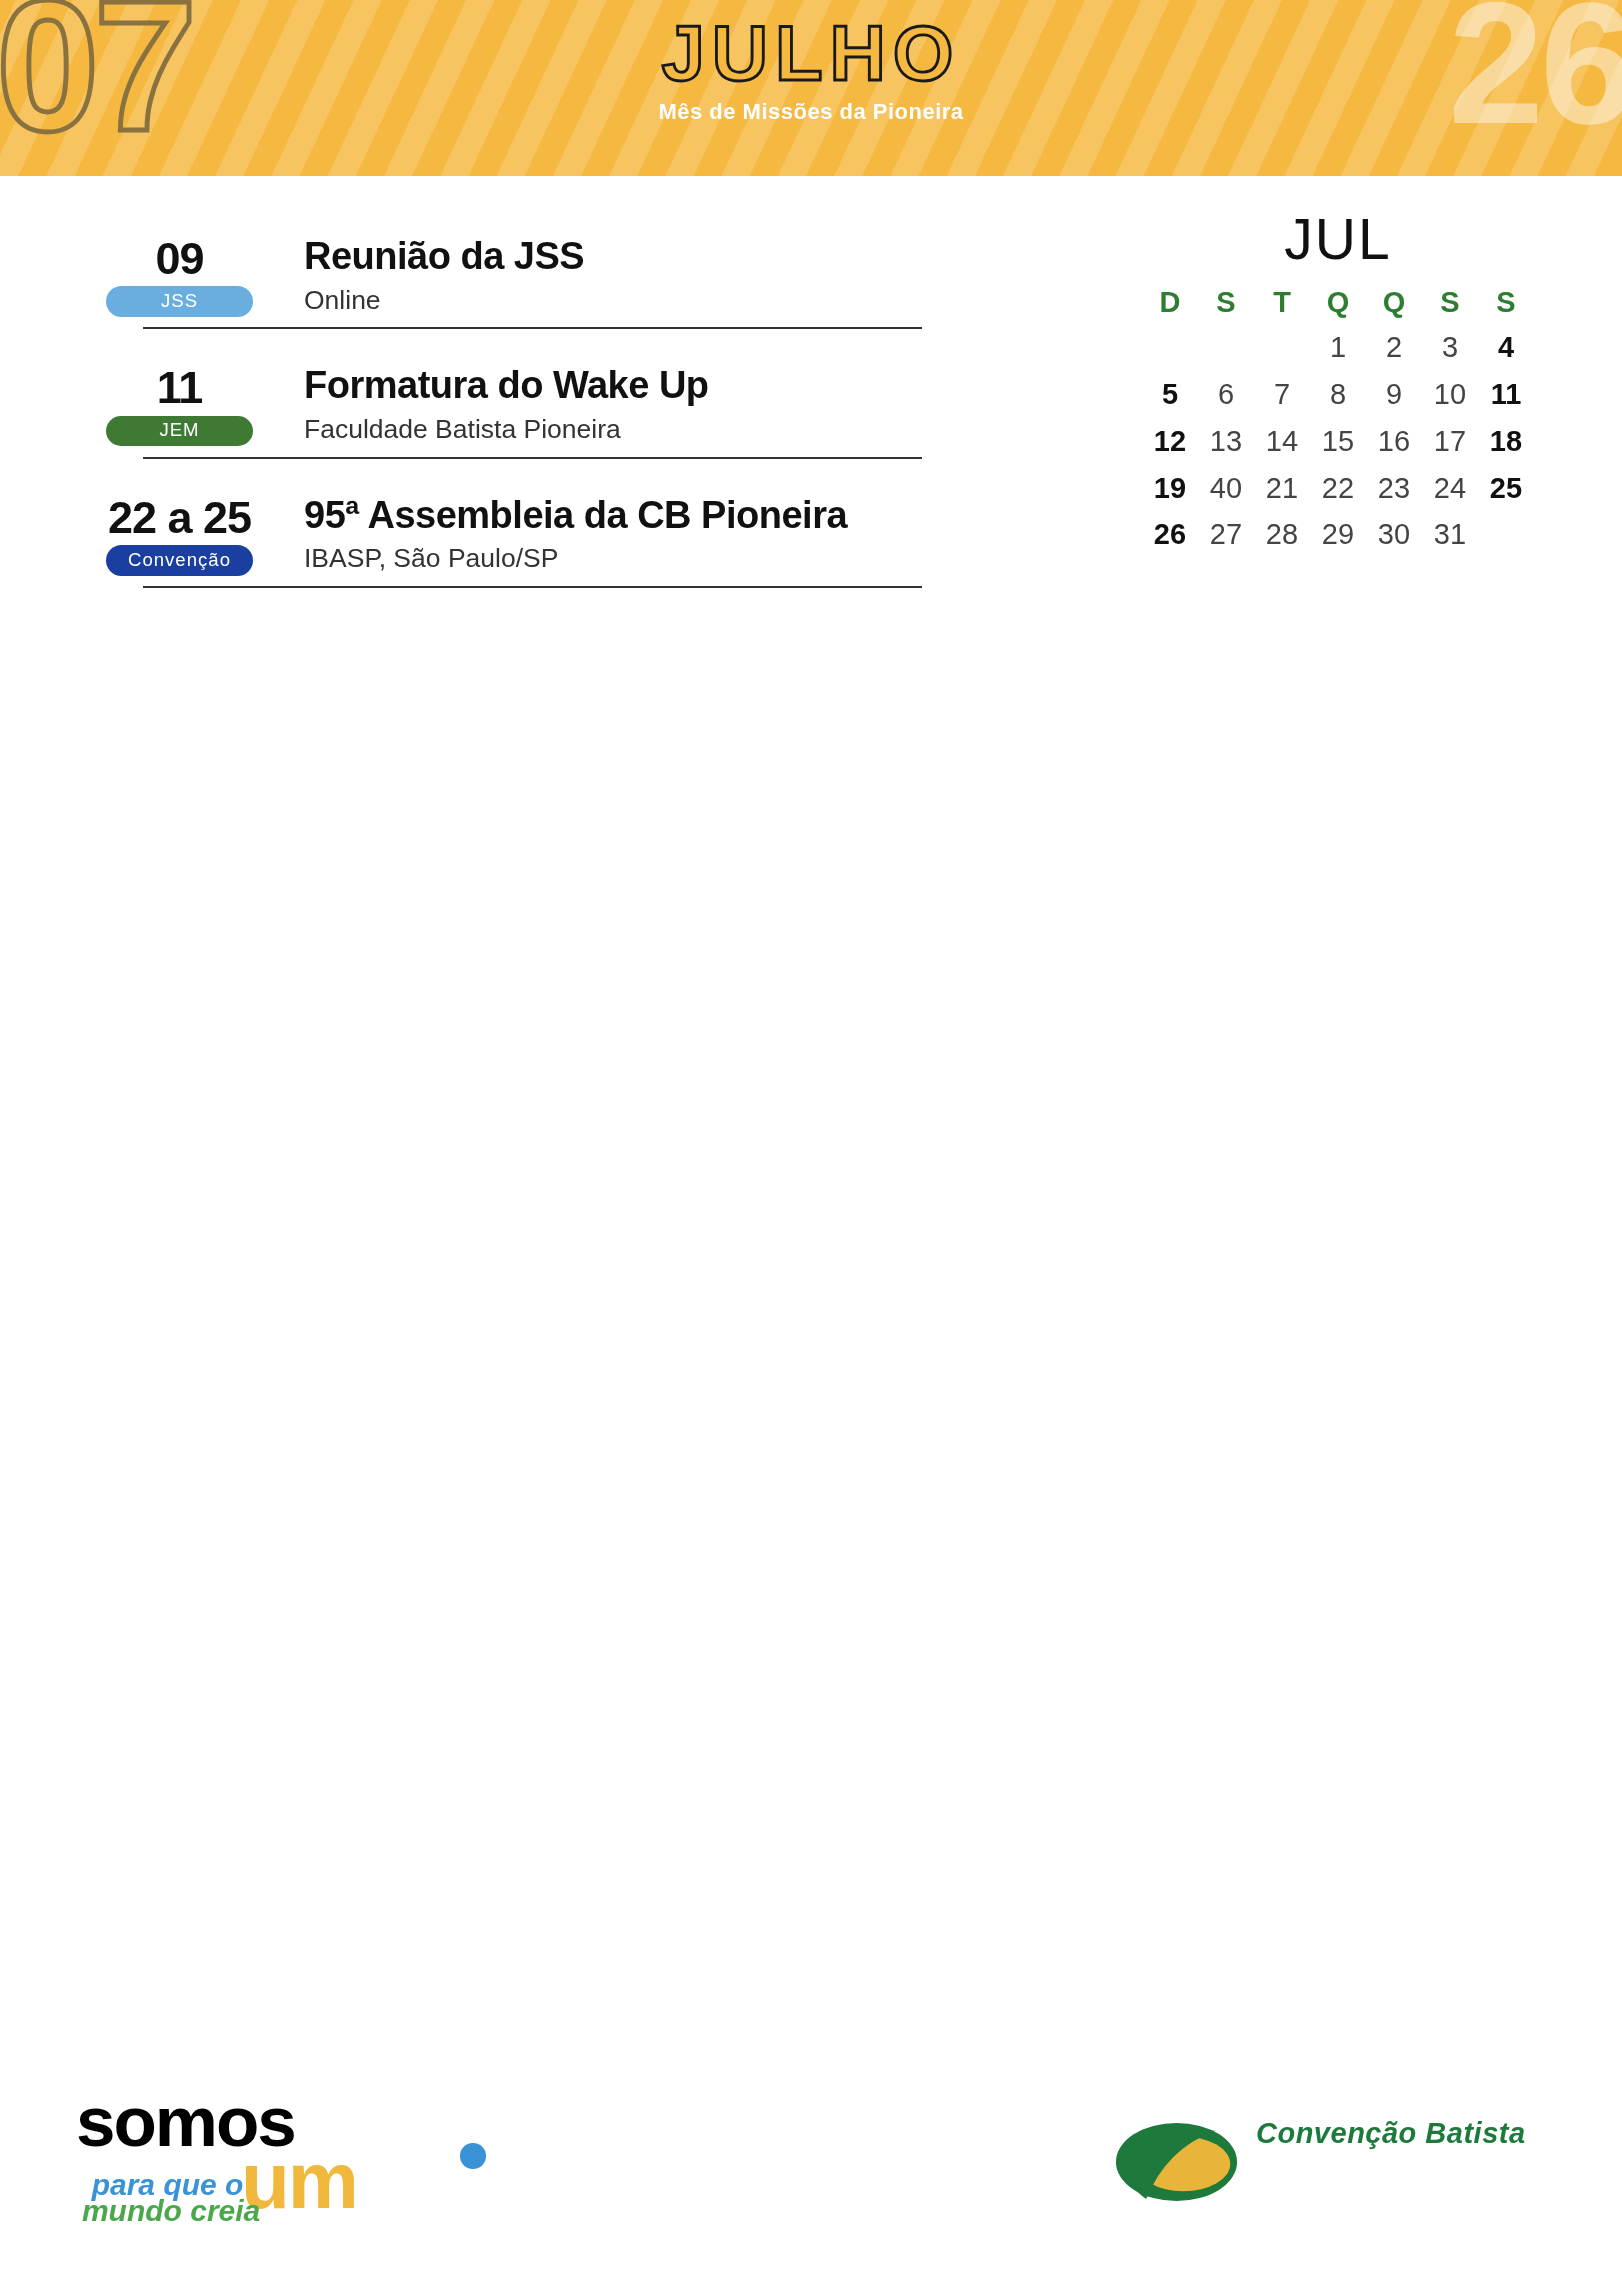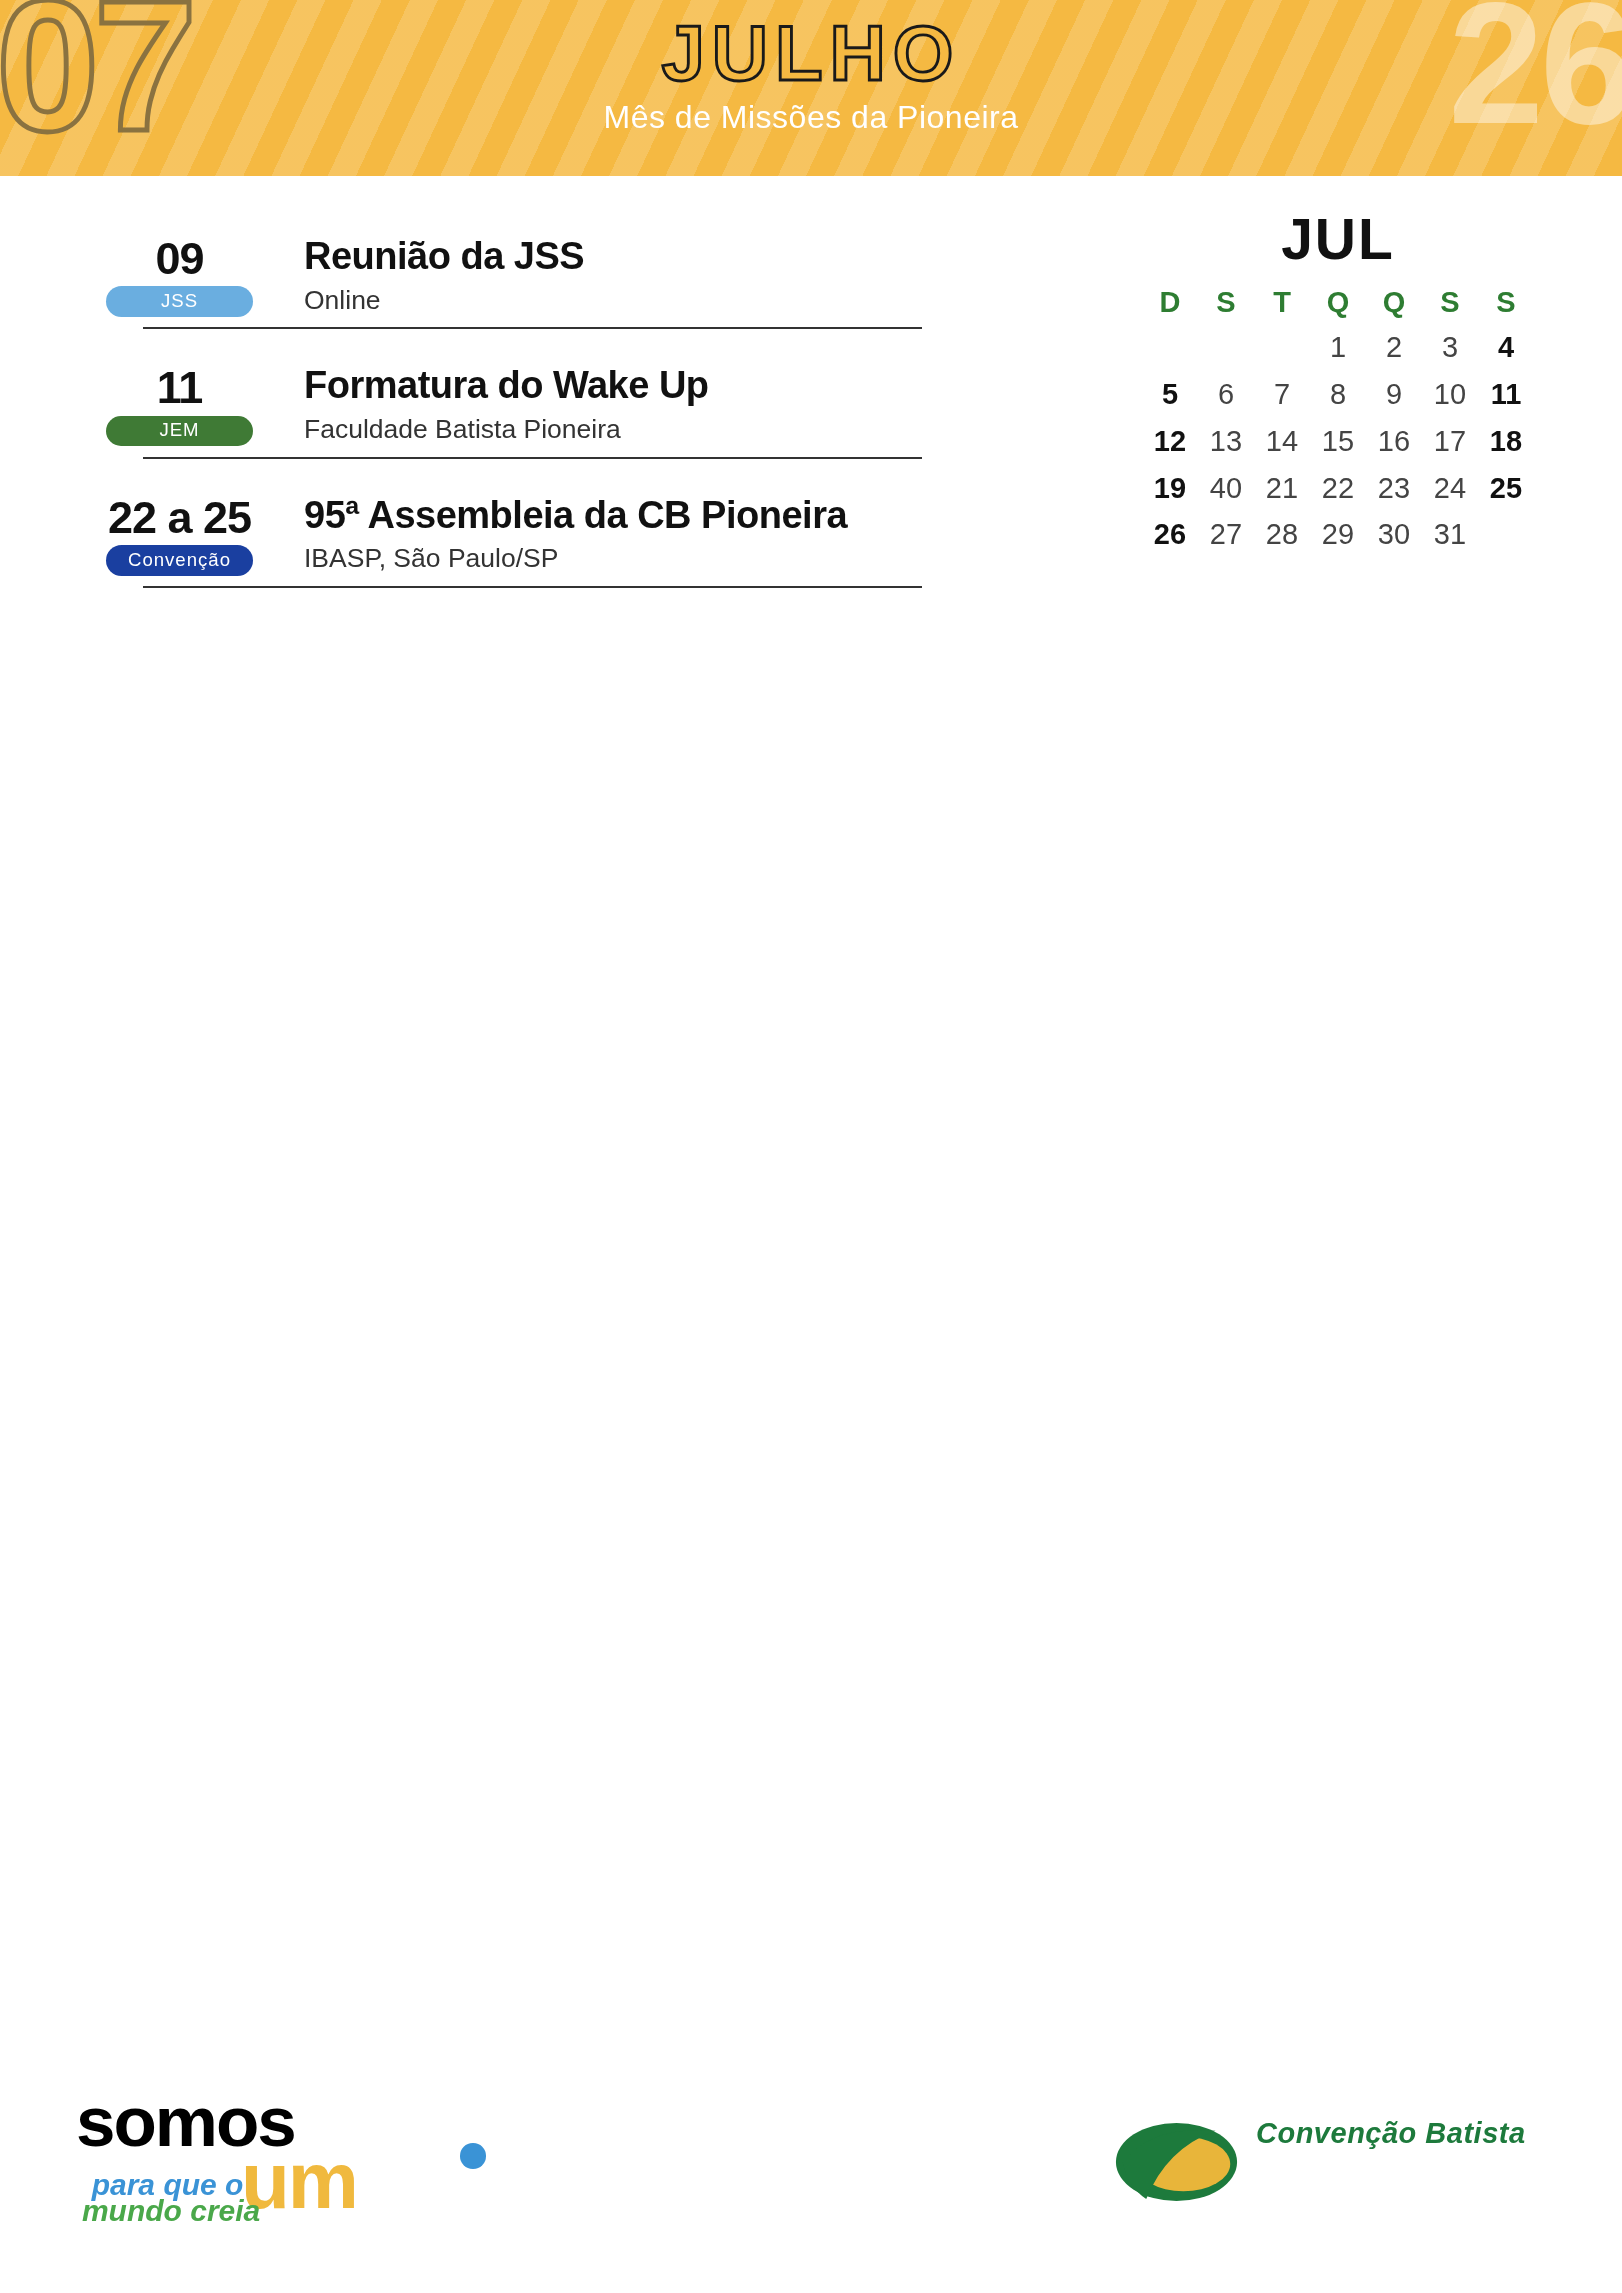--- a/index.html
+++ b/index.html
@@ -69,22 +69,22 @@
     font-weight: bold;
     letter-spacing: 6.9px;
     color: #f5b942;
     -webkit-text-stroke: 2.9px #1a1a1a;
     line-height: 1;
     font-family: "Liberation Sans", sans-serif;
     text-align: center;
   }
   .header-sub {
     margin-top: 7.8px;
-    font-size: 32px;
-    font-weight: normal;
+    font-size: 22px;
+    font-weight: bold;
     color: #ffffff;
     letter-spacing: 0.5px;
     text-align: center;
   }
 
   
   .events {
     position: absolute;
     left: 69px;
     top: 235px;
@@ -145,21 +145,21 @@
   
   .mini-cal {
     position: absolute;
     right: 78px;
     top: 211px;
     width: 412px;
     text-align: center;
   }
   .mini-cal-title {
     font-size: 57px;
-    font-weight: bold;
+    font-weight: normal;
     letter-spacing: 2px;
     color: #111111;
     line-height: 1;
   }
   table.cal {
     border-collapse: collapse;
     width: 392px;
     margin: 13.7px auto 0 auto;
   }
   table.cal th {

